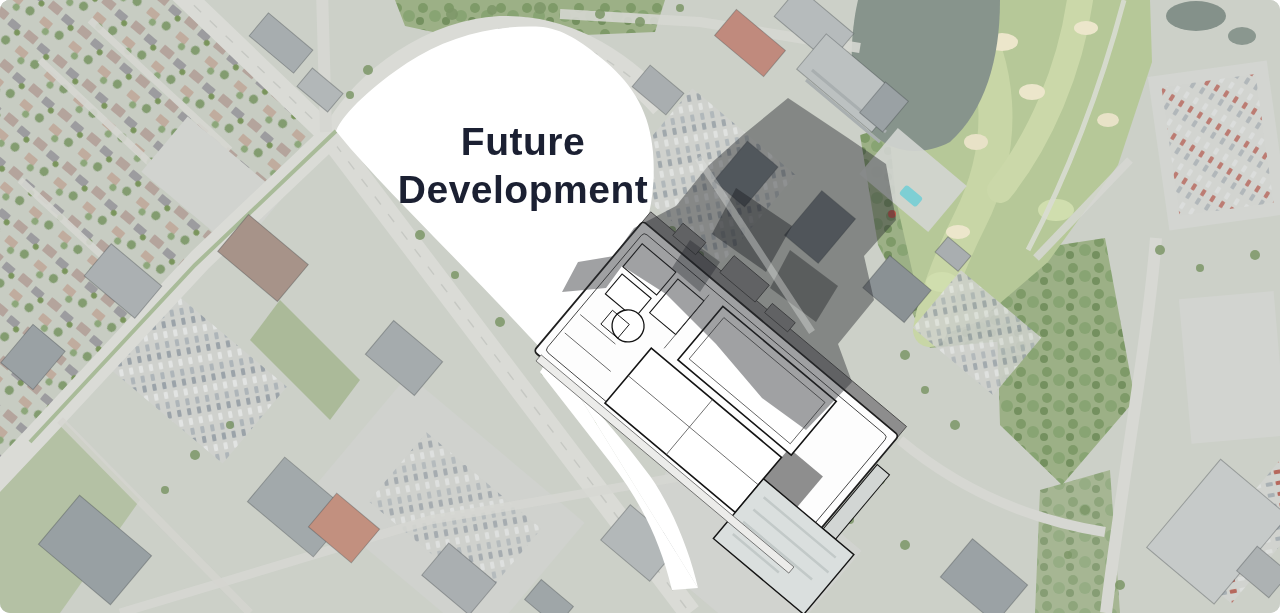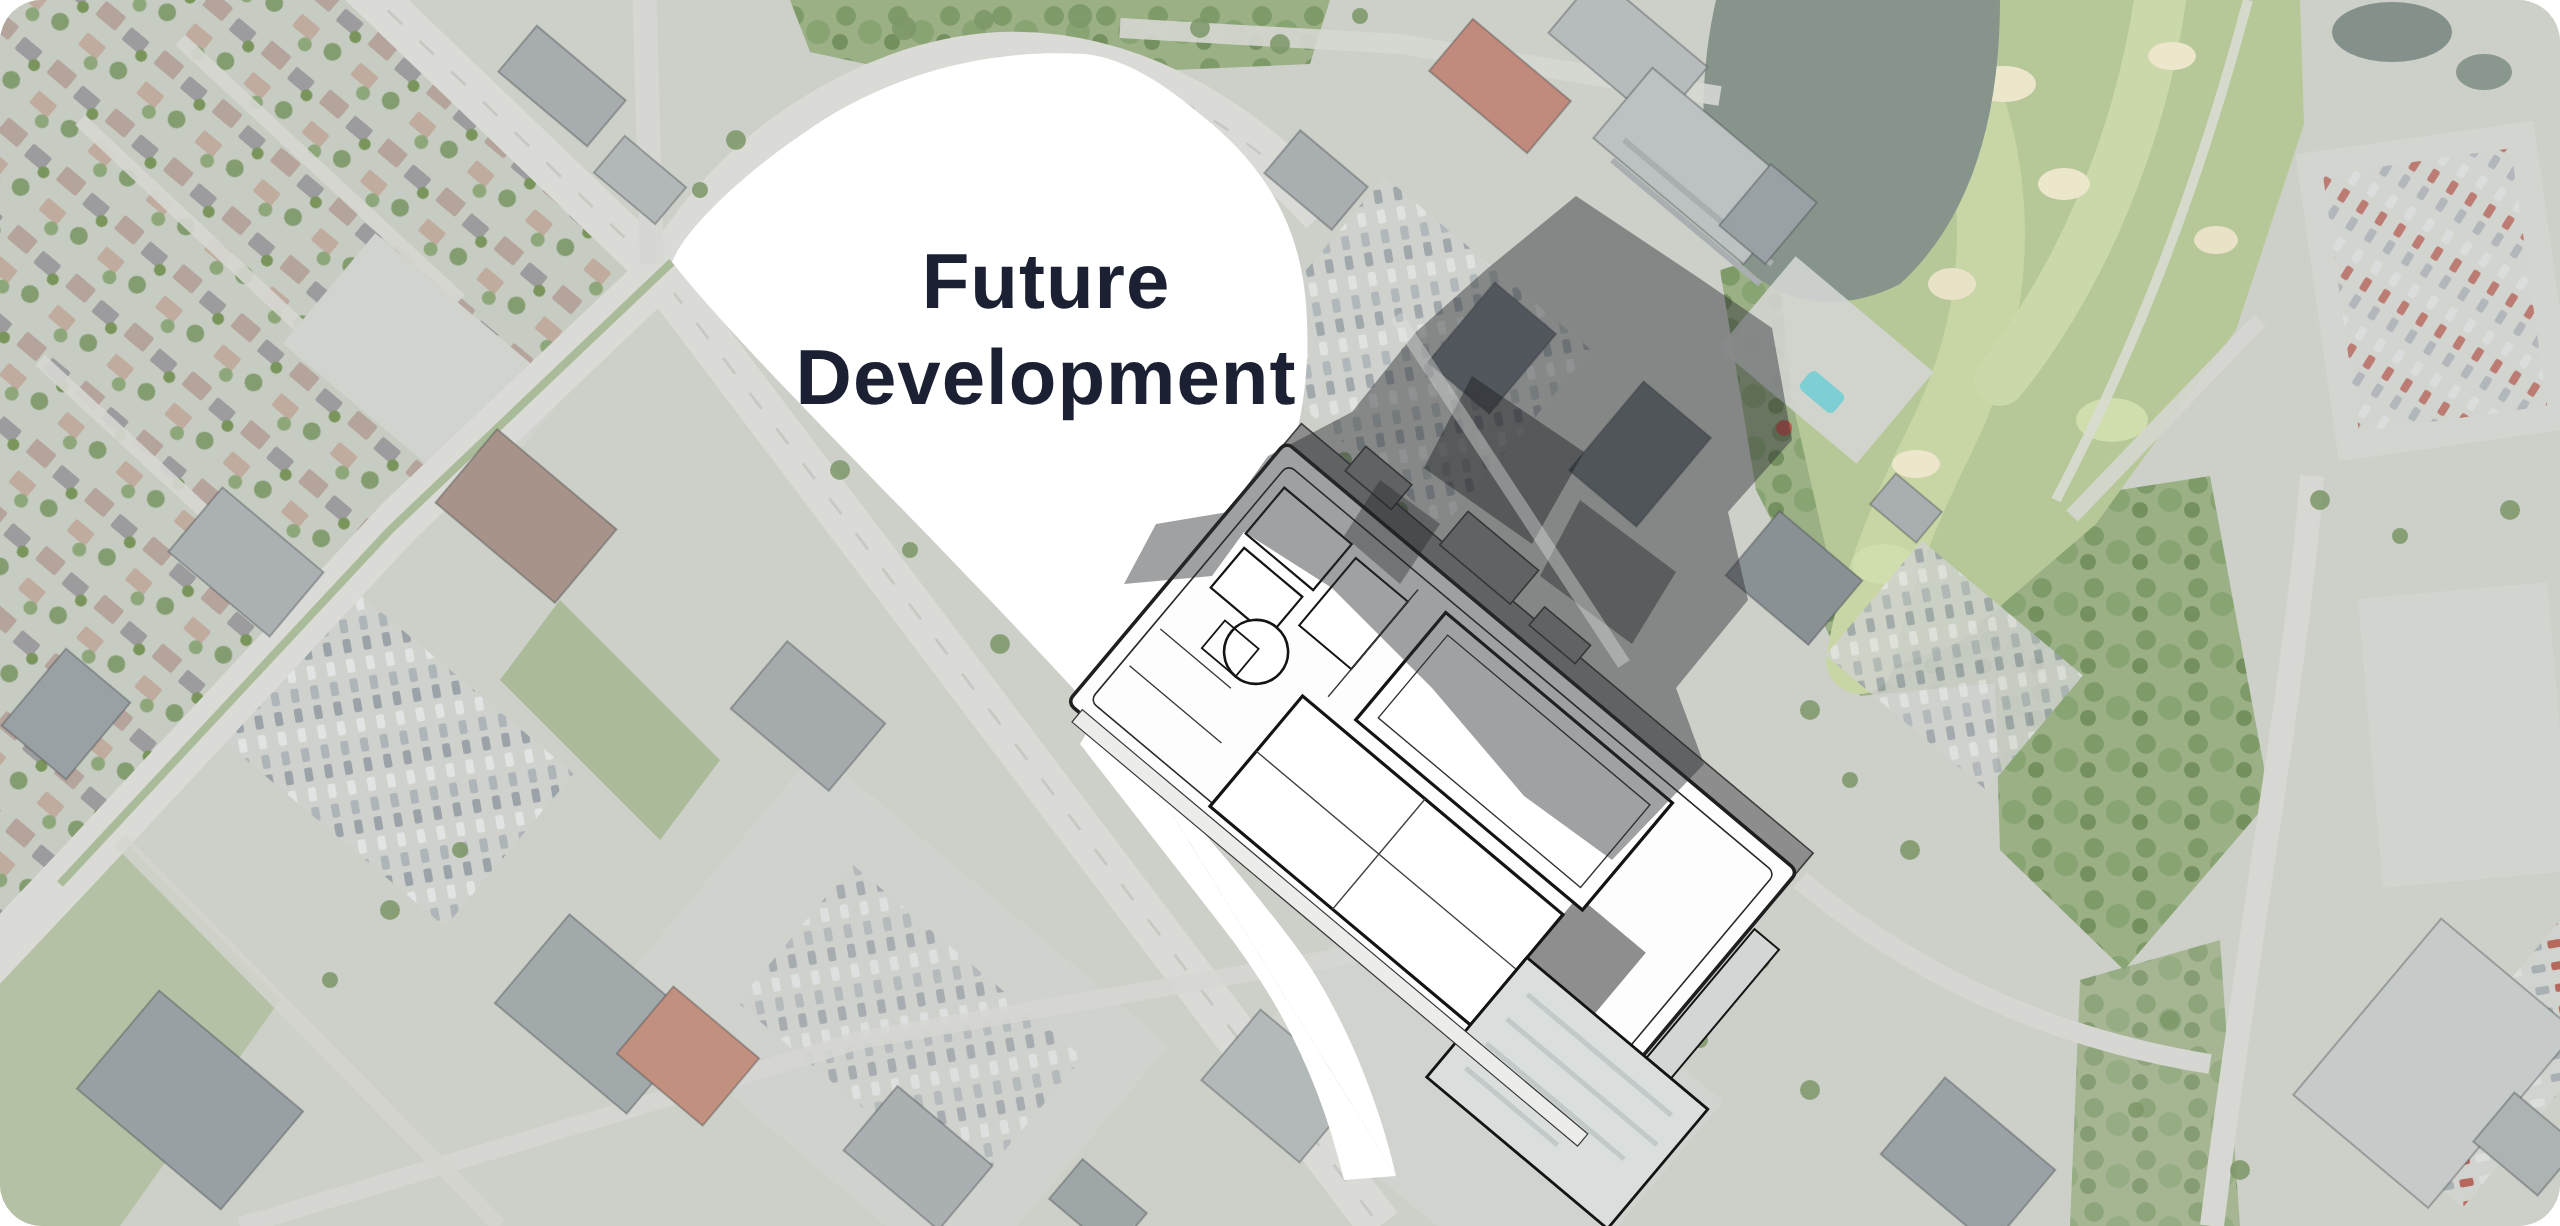--- a/index.html
+++ b/index.html
@@ -1,19 +1,19 @@
 <!DOCTYPE html>
 <html><head>
 <meta charset="utf-8">
 <style>
   html,body{margin:0;padding:0;background:#ffffff;}
   .page{width:1280px;height:613px;position:relative;background:#ffffff;}
   .map-frame{
     position:absolute;inset:0;
-    border-radius:21px;overflow:hidden;
+    border-radius:10px;overflow:hidden;
     background:#ccd0c8;
   }
   .map-frame svg{display:block;width:1280px;height:613px;}
   .future-label{
     position:absolute;left:368px;top:118px;width:310px;
     font-family:"Liberation Sans","DejaVu Sans",sans-serif;
     font-size:39px;line-height:1.22;font-weight:600;
     color:#1b2032;text-align:center;letter-spacing:.5px;
     user-select:none;
   }

